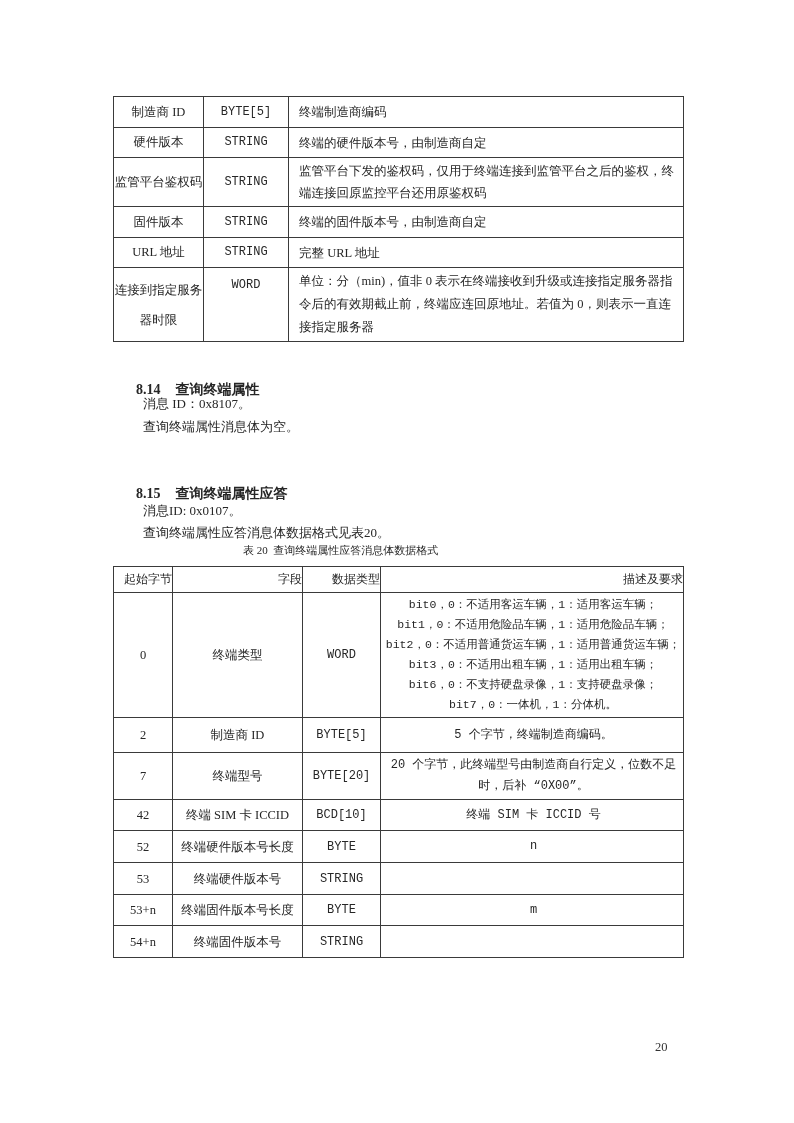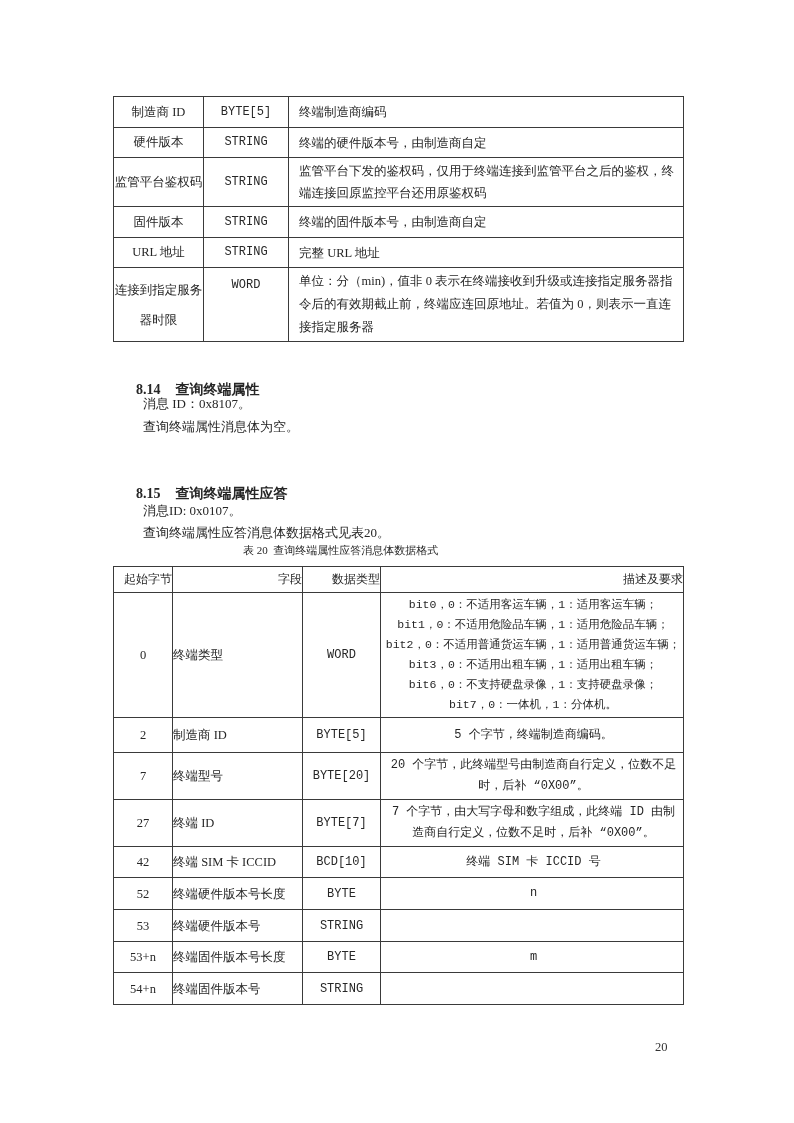--- a/index.html
+++ b/index.html
@@ -41,21 +41,21 @@
   }
   .caption{
     position:absolute;left:243px;top:542px;
     font-size:11px;line-height:17px;white-space:pre;
   }
   
   .t20{left:113px;top:566px;width:570px;}
   .t20 th{font-size:12px;text-align:right;vertical-align:middle;}
   .t20 td{font-size:12.5px;vertical-align:middle;line-height:20px;}
   .t20 .c-start{text-align:center;}
-  .t20 .c-field{}
+  .t20 .c-field{text-align:center;}
   .t20 .c-type{text-align:center;font-family:"Liberation Mono","DejaVu Sans Mono",monospace;font-size:12px;}
   .t20 .c-desc{
     text-align:center;padding:2px 2px 2px 5px;
     font-family:"Liberation Mono","DejaVu Sans Mono",monospace;
     font-size:12px;line-height:21px;white-space:pre-wrap;
   }
   .t20 .bits{font-size:11.5px;line-height:20px;padding-left:4px;}
   
   .pagenum{
     position:absolute;left:655px;top:1040px;
@@ -150,26 +150,20 @@
       <td class="c-field">制造商 ID</td>
       <td class="c-type">BYTE[5]</td>
       <td class="c-desc">5 个字节，终端制造商编码。</td>
     </tr>
     <tr style="height:45px">
       <td class="c-start">7</td>
       <td class="c-field">终端型号</td>
       <td class="c-type">BYTE[20]</td>
       <td class="c-desc">20 个字节，此终端型号由制造商自行定义，位数不足时，后补 “0X00”。</td>
     </tr>
-    <tr style="height:45px">
-      <td class="c-start">27</td>
-      <td class="c-field">终端 ID</td>
-      <td class="c-type">BYTE[7]</td>
-      <td class="c-desc">7 个字节，由大写字母和数字组成，此终端 ID 由制造商自行定义，位数不足时，后补 “0X00”。</td>
-    </tr>
     <tr style="height:31px">
       <td class="c-start">42</td>
       <td class="c-field">终端 SIM 卡 ICCID</td>
       <td class="c-type">BCD[10]</td>
       <td class="c-desc">终端 SIM 卡 ICCID 号</td>
     </tr>
     <tr style="height:32px">
       <td class="c-start">52</td>
       <td class="c-field">终端硬件版本号长度</td>
       <td class="c-type">BYTE</td>

